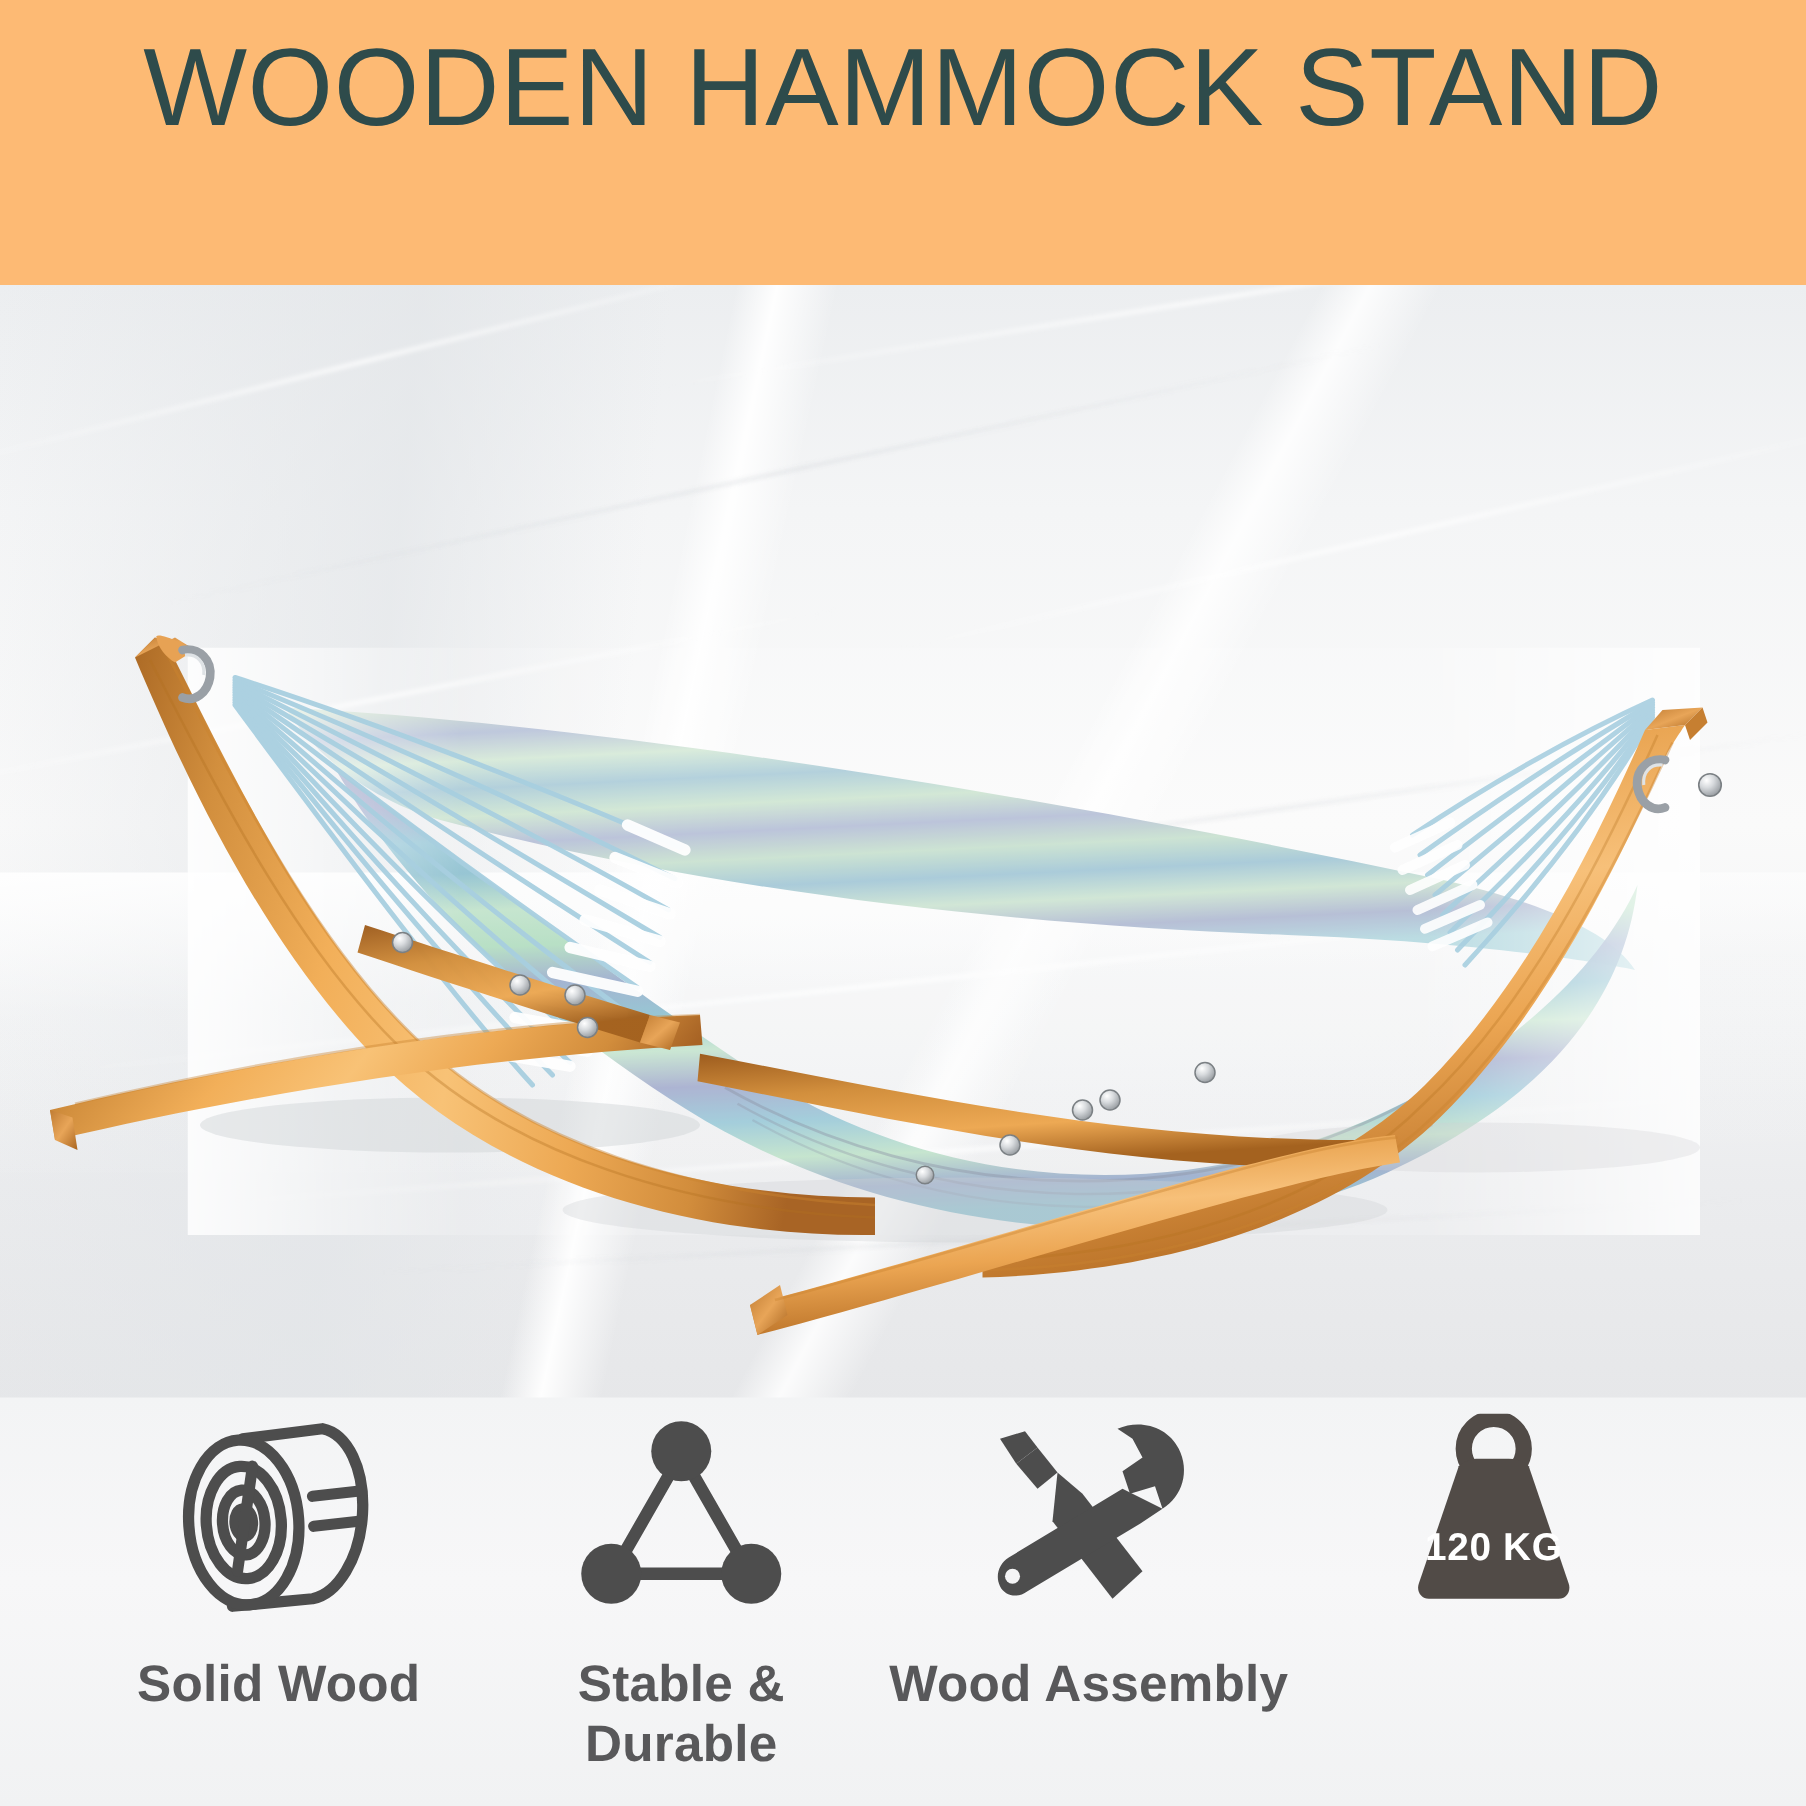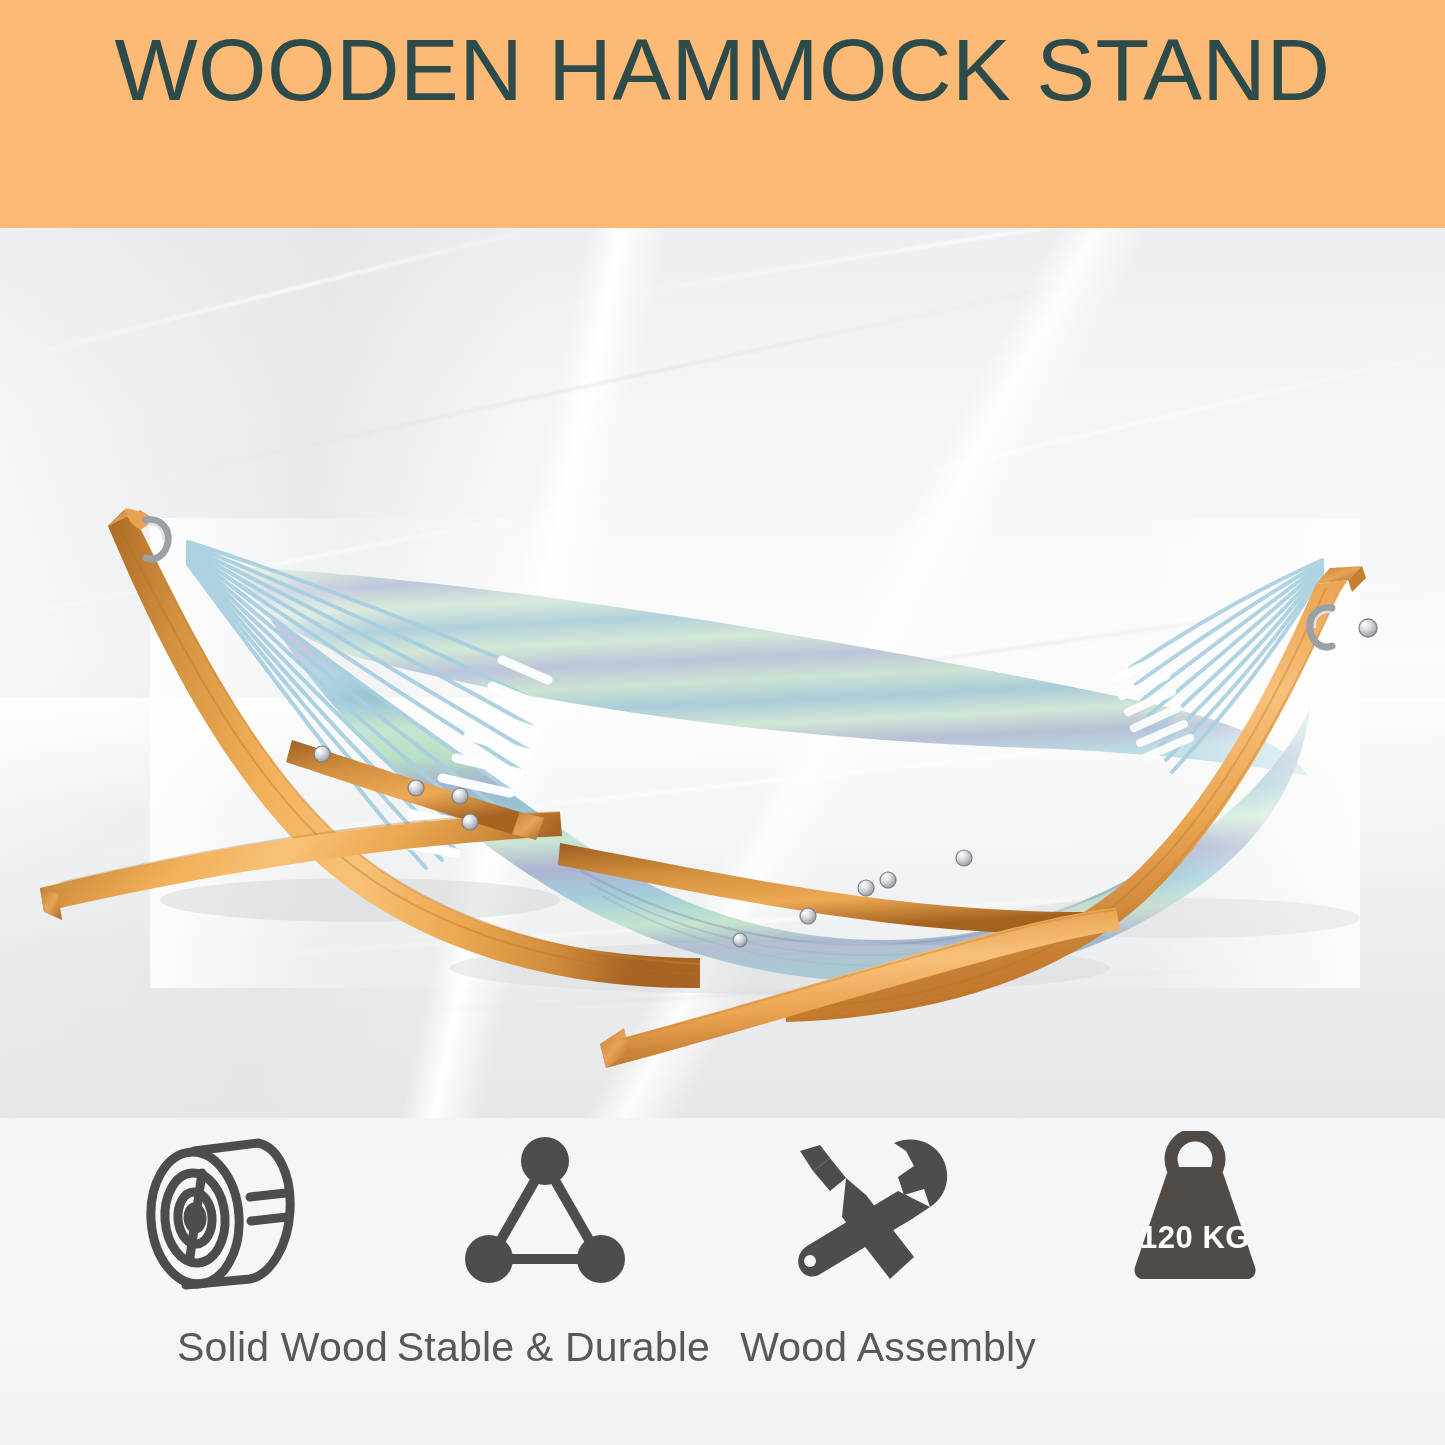--- a/index.html
+++ b/index.html
@@ -84,25 +84,24 @@
     position:absolute;
     left:0; top:10px;
     width:330px; height:170px;
     display:flex; align-items:center; justify-content:center;
   }
   .feat-label {
     position:absolute;
     left:0; top:205px;
     width:330px;
     font-size:41px;
-    font-weight:400;
+    font-weight:700;
     color:#58585a;
     line-height:1.18;
     letter-spacing:0.2px;
-    text-align:right;
   }
   #feat-0 { left:58px; }
   #feat-1 { left:380px; }
   #feat-2 { left:706px; }
   #feat-3 { left:1030px; }
 
   .kg-text {
     font-family:"Liberation Sans", sans-serif;
     font-weight:bold;
     font-size:31px;

